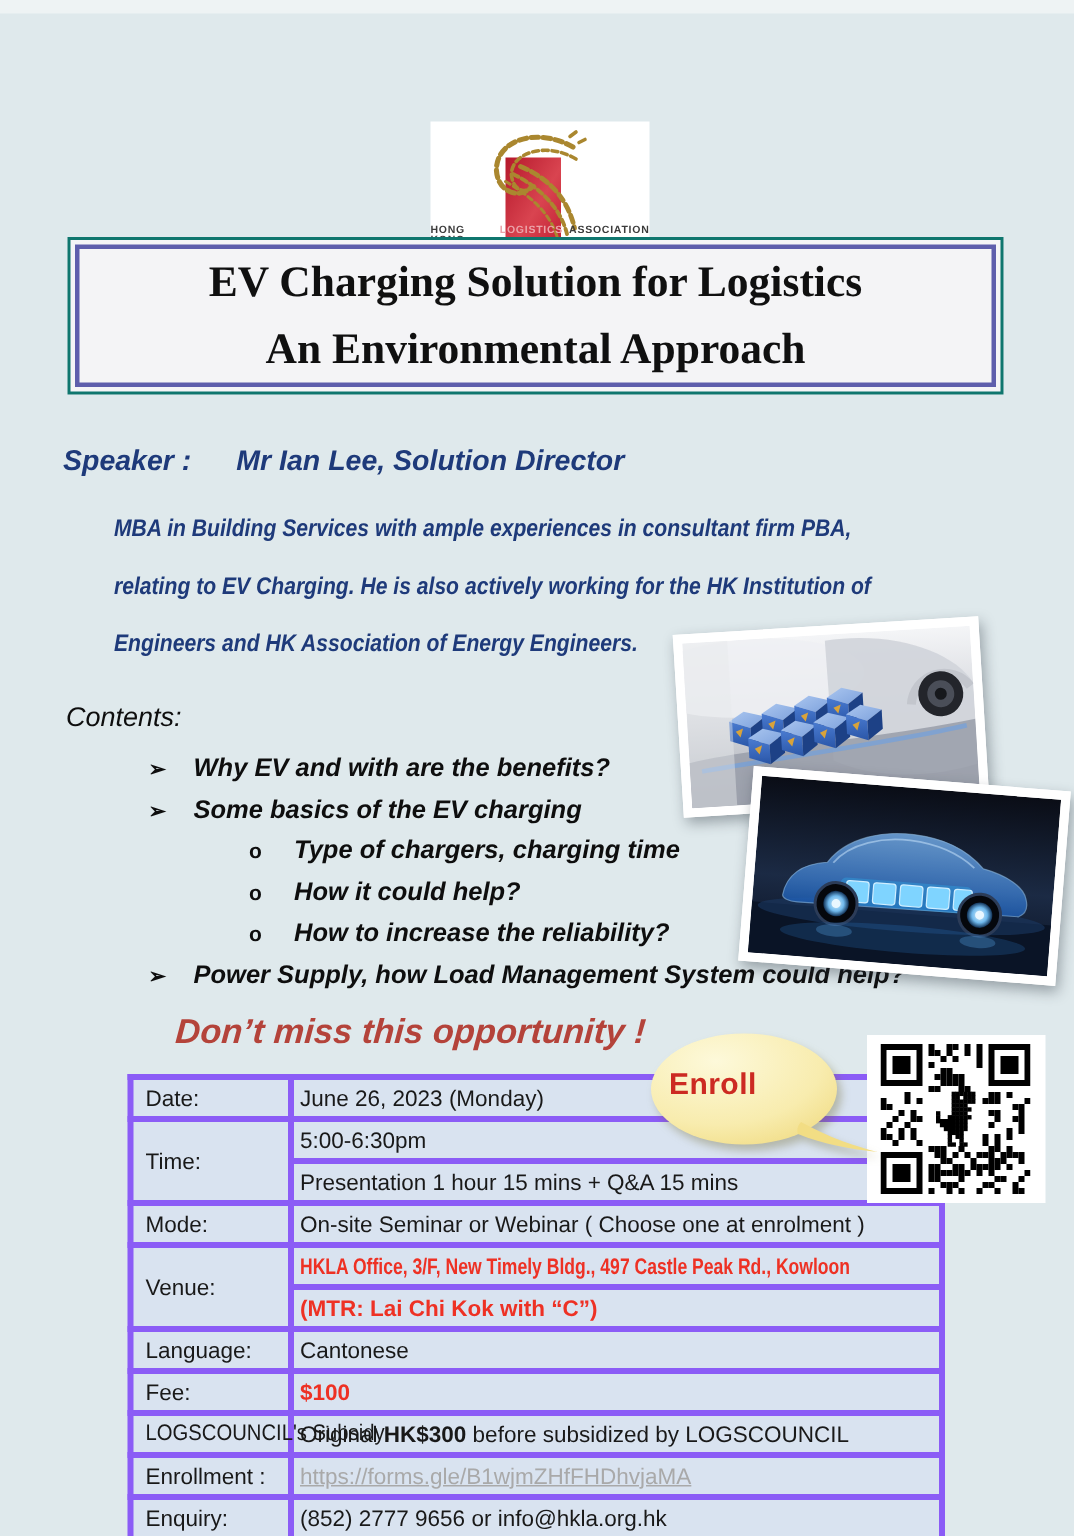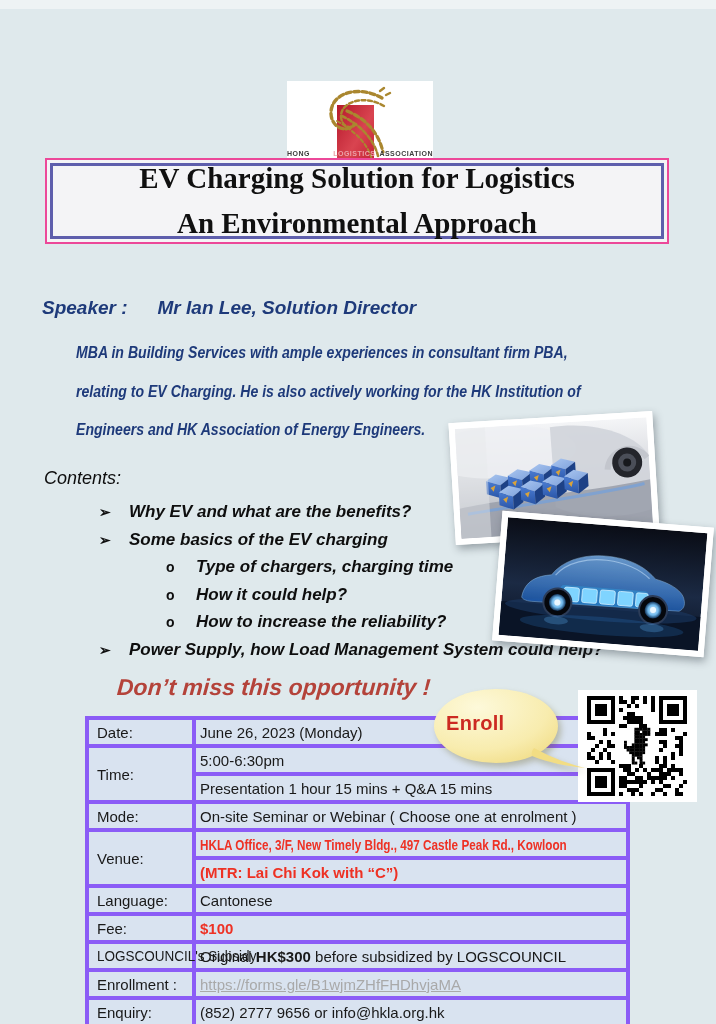--- a/index.html
+++ b/index.html
@@ -13,22 +13,22 @@
   
   .logo-box{position:absolute;left:287px;top:36px;width:146px;height:112px;background:#ffffff;margin-top:45px;}
   .logo-box svg{position:absolute;left:0;top:0;}
   .logo-en{position:absolute;left:0;top:69px;width:100%;display:flex;justify-content:center;gap:4px;
     font-size:7px;letter-spacing:.5px;color:#3c3c3c;font-weight:bold;}
   .logo-en .lg-mid{color:#eba3a9;}
   .logo-cn{position:absolute;left:0;top:88px;width:100%;text-align:center;
     font-size:13px;font-weight:bold;letter-spacing:5px;color:#1c1c1c;}
 
   
-  .title-box{position:absolute;left:45px;top:158px;width:624px;height:86px;box-sizing:border-box;
-    background:#f4f4f6;border:2px solid #ec4899;padding:3px;}
+  .title-box{position:absolute;left:45px;top:158px;width:624px;height:105px;box-sizing:border-box;
+    background:#f4f4f6;border:2px solid #0f766e;padding:3px;}
   .title-inner{box-sizing:border-box;width:100%;height:100%;border:3px solid #5e5eac;background:#f4f4f6;
     display:flex;flex-direction:column;justify-content:center;align-items:center;gap:16px;}
   .title-line{font-family:"Liberation Serif",serif;font-weight:bold;font-size:29px;color:#101010;line-height:1;}
 
   
   .speaker-row{position:absolute;left:42px;top:297px;color:#1e3a7a;
     font-style:italic;font-weight:bold;font-size:19px;}
   .speaker-row .spk-label{margin-right:30px;}
   .bio{position:absolute;left:76px;top:334px;color:#1e3a7a;font-style:italic;font-weight:bold;
     font-size:16px;line-height:38.5px;}
@@ -254,21 +254,21 @@
       <ellipse cx="102" cy="101" rx="82" ry="9" fill="#2f7fd0" opacity=".22"></ellipse>
       <ellipse cx="56" cy="99" rx="12" ry="4" fill="#5aa6e8" opacity=".3"></ellipse>
       <ellipse cx="152" cy="99" rx="12" ry="4" fill="#5aa6e8" opacity=".3"></ellipse>
     </svg>
   </div>
 
   <div class="contents-heading">Contents:</div>
   <div class="contents-list">
     <div class="ci l1">
         <span class="mk">➢</span>
-        <span>Why EV and what are the benefits?</span>
+        <span>Why EV and with are the benefits?</span>
       </div>
     <div class="ci l1">
         <span class="mk">➢</span>
         <span>Some basics of the EV charging</span>
       </div>
     <div class="ci l2">
         <span class="mk">o</span>
         <span>Type of chargers, charging time</span>
       </div>
     <div class="ci l2">

